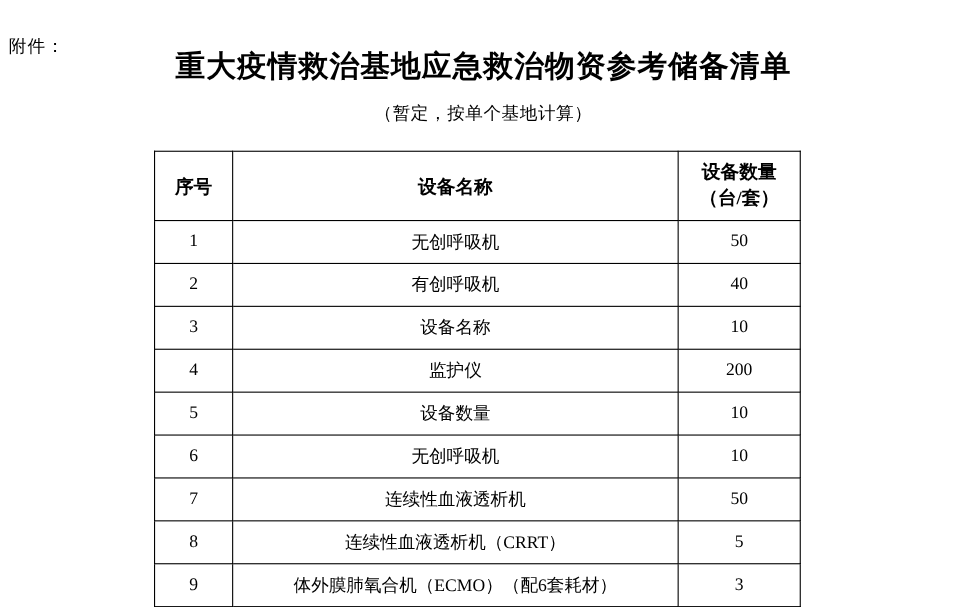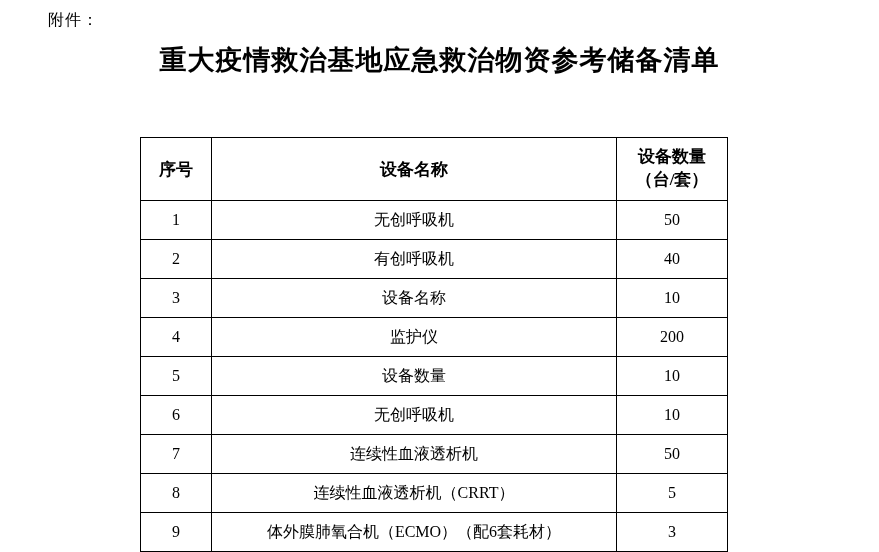--- a/index.html
+++ b/index.html
@@ -17,25 +17,24 @@
   }
   .page {
     width: 879px;
     height: 552px;
     position: relative;
     box-sizing: border-box;
   }
   .attachment-label {
     position: absolute;
     left: 8px;
-    top: 10px;
+    top: 32px;
     font-size: 16px;
     letter-spacing: 1px;
     font-family: "Liberation Serif", "DejaVu Serif", serif;
-    margin-left: 40px;
   }
   .doc-title {
     text-align: center;
     font-size: 27px;
     font-weight: bold;
     letter-spacing: 1px;
     margin: 0;
     padding-top: 42px;
     font-family: "Liberation Serif", "DejaVu Serif", serif;
   }
@@ -83,20 +82,21 @@
 </style>
 </head>
 <body>
 
 <div class="page">
 
   <div class="attachment-label">附件：</div>
 
   <h1 class="doc-title">重大疫情救治基地应急救治物资参考储备清单</h1>
 
+  <div class="doc-subtitle">（暂定，按单个基地计算）</div>
 
   <div class="table-wrap">
     <table class="supply-table">
       <thead>
         <tr>
           <th class="col-no">序号</th>
           <th class="col-name">设备名称</th>
           <th class="col-qty">
             <span class="hdr-qty-line1">设备数量</span>
             <span class="hdr-qty-line2">（台/套）</span>

